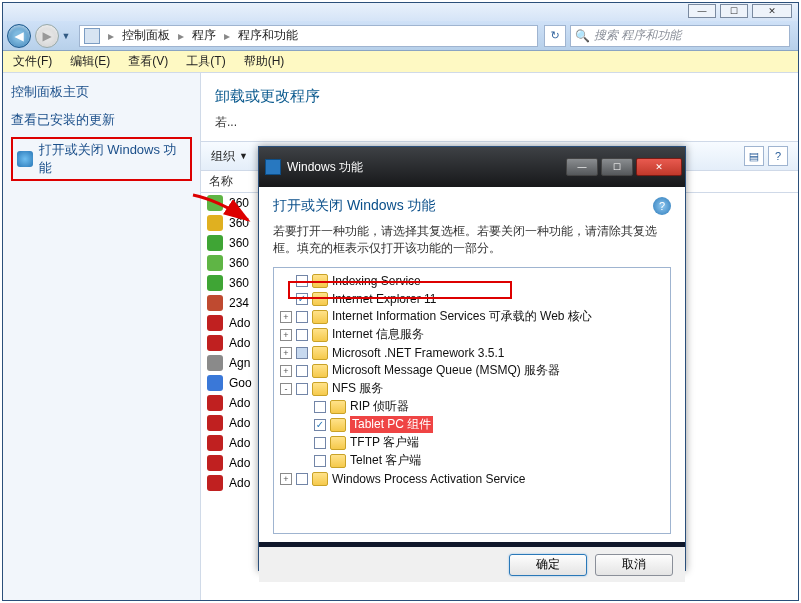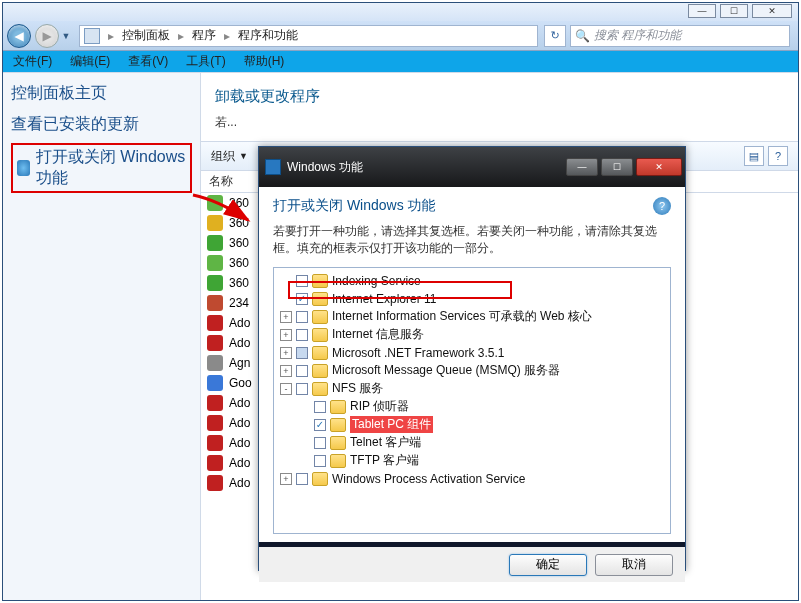--- a/index.html
+++ b/index.html
@@ -15,26 +15,26 @@
   .navbtn.fwd { background:radial-gradient(#e4e4e4 30%,#cfcfcf); border-color:#9aa; color:#999;}
   .dropbtn{width:14px;height:24px;display:flex;align-items:center;justify-content:center;color:#315a83;font-size:9px;}
   .crumb{ flex:1; height:22px; margin:0 6px; background:#fff; border:1px solid #9fb4d0; display:flex; align-items:center; font-size:12px; color:#222; padding:0 4px;}
   .crumb-icon{width:16px;height:16px;margin-right:4px;background:#d7e4f2;border:1px solid #7b9cc2;}
   .crumb span{padding:0 4px;}
   .crumb .sep{color:#888;}
   .refresh-box{width:22px;height:22px;border:1px solid #9fb4d0;background:#fff;display:flex;align-items:center;justify-content:center;color:#2b5f9b;font-size:11px;margin-right:4px;}
   .search-box{width:220px;height:22px;border:1px solid #9fb4d0;background:#fff;color:#8a8f99;font-style:italic;font-size:12px;padding:0 4px;display:flex;align-items:center;margin-right:8px;}
   .search-box .sicon{color:#2b5f9b;margin-right:4px;font-style:normal;}
 
-  .menubar{height:22px;background:#0ea5e9;border-bottom:1px solid #d0dae8;display:flex;align-items:center;padding-left:10px;font-size:12px;color:#222;}
+  .menubar{height:22px;background:#fef9c3;border-bottom:1px solid #d0dae8;display:flex;align-items:center;padding-left:10px;font-size:12px;color:#222;}
   .menubar span{margin-right:18px;}
 
   
   .content{position:absolute;left:0;right:0;top:70px;bottom:0;display:flex;}
-  .sidepanel{width:198px;background:#f2f6fb;border-right:1px solid #d0dae8;padding:10px 8px;font-size:16px;}
+  .sidepanel{width:198px;background:#f2f6fb;border-right:1px solid #d0dae8;padding:10px 8px;font-size:13px;}
   .sp-head{color:#1b4f8a;margin-bottom:10px;}
   .sp-link{color:#1b4f8a;margin-bottom:8px;}
   .sp-link.boxed{border:2px solid #d00;padding:2px 4px;display:flex;align-items:center;}
   .sp-shield{width:16px;height:16px;background:radial-gradient(#6fbef0,#2a78b8);border-radius:3px;margin-right:6px;}
 
   .mainpane{flex:1;background:#fff;display:flex;flex-direction:column;}
   .mp-title{color:#0b5a8e;font-size:15px;padding:14px 14px 4px;}
   .mp-sub{font-size:12px;color:#333;padding:4px 14px 10px;}
   .toolbar{height:30px;background:linear-gradient(#f7fbff,#e4eef9);border-top:1px solid #cfd9e8;border-bottom:1px solid #cfd9e8;display:flex;align-items:center;padding:0 10px;font-size:12px;color:#222;}
   .toolbar .spacer{flex:1;}
@@ -301,27 +301,27 @@
         <div class="tnode" style="padding-left: 22px;">
           <div class="texpand empty"></div>
           <div class="tcb">✓</div>
           <div class="tfolder"></div>
           <span class="tlabel sel">Tablet PC 组件</span>
         </div>
         <div class="tnode" style="padding-left: 22px;">
           <div class="texpand empty"></div>
           <div class="tcb"></div>
           <div class="tfolder"></div>
+          <span class="tlabel">TFTP 客户端</span>
+        </div>
+        <div class="tnode" style="padding-left: 22px;">
+          <div class="texpand empty"></div>
+          <div class="tcb"></div>
+          <div class="tfolder"></div>
           <span class="tlabel">Telnet 客户端</span>
-        </div>
-        <div class="tnode" style="padding-left: 22px;">
-          <div class="texpand empty"></div>
-          <div class="tcb"></div>
-          <div class="tfolder"></div>
-          <span class="tlabel">TFTP 客户端</span>
         </div>
         <div class="tnode" style="padding-left: 4px;">
           <div class="texpand">+</div>
           <div class="tcb"></div>
           <div class="tfolder"></div>
           <span class="tlabel">Windows Process Activation Service</span>
         </div>
       </div>
     <div class="dlg-buttons">
       <button class="primary">确定</button>

